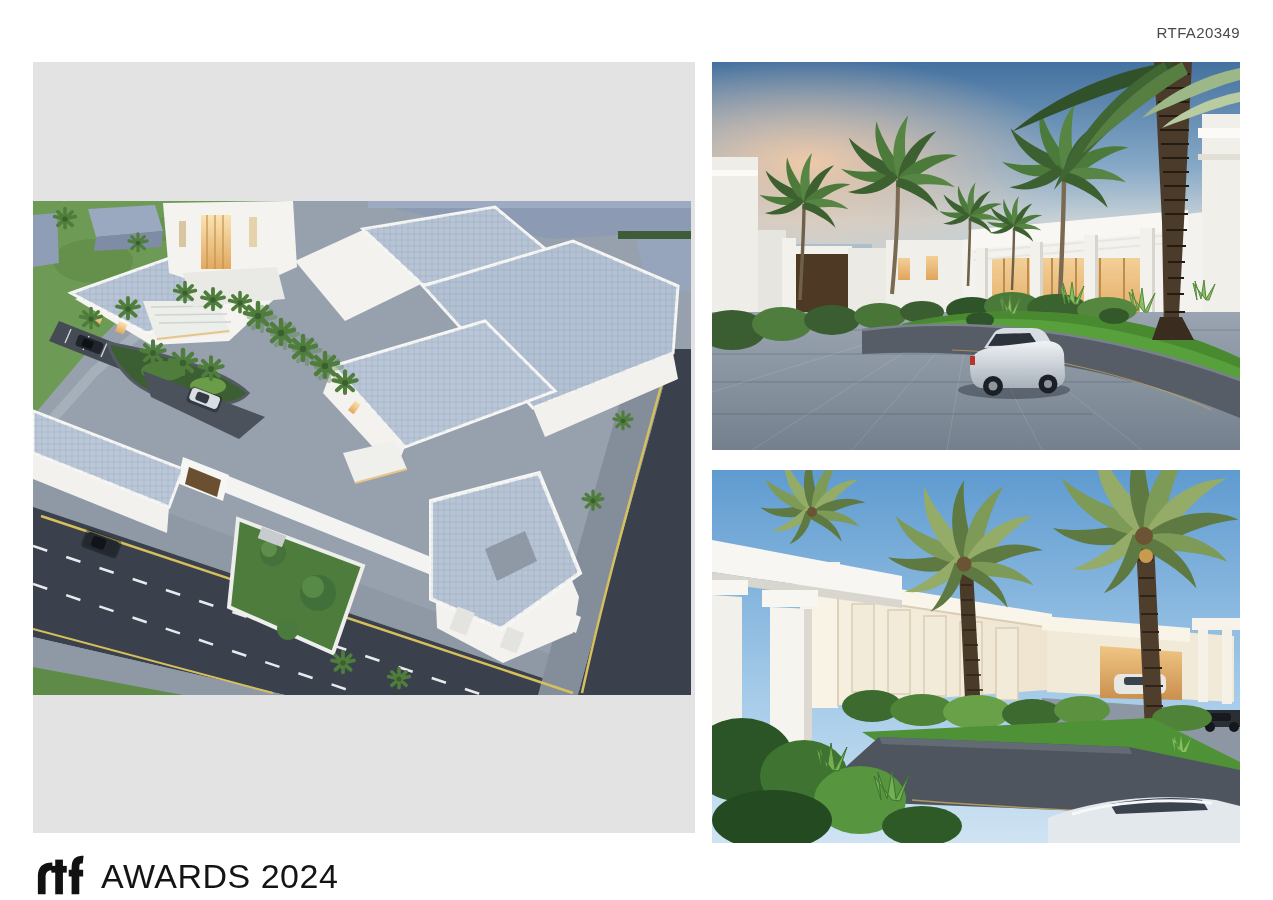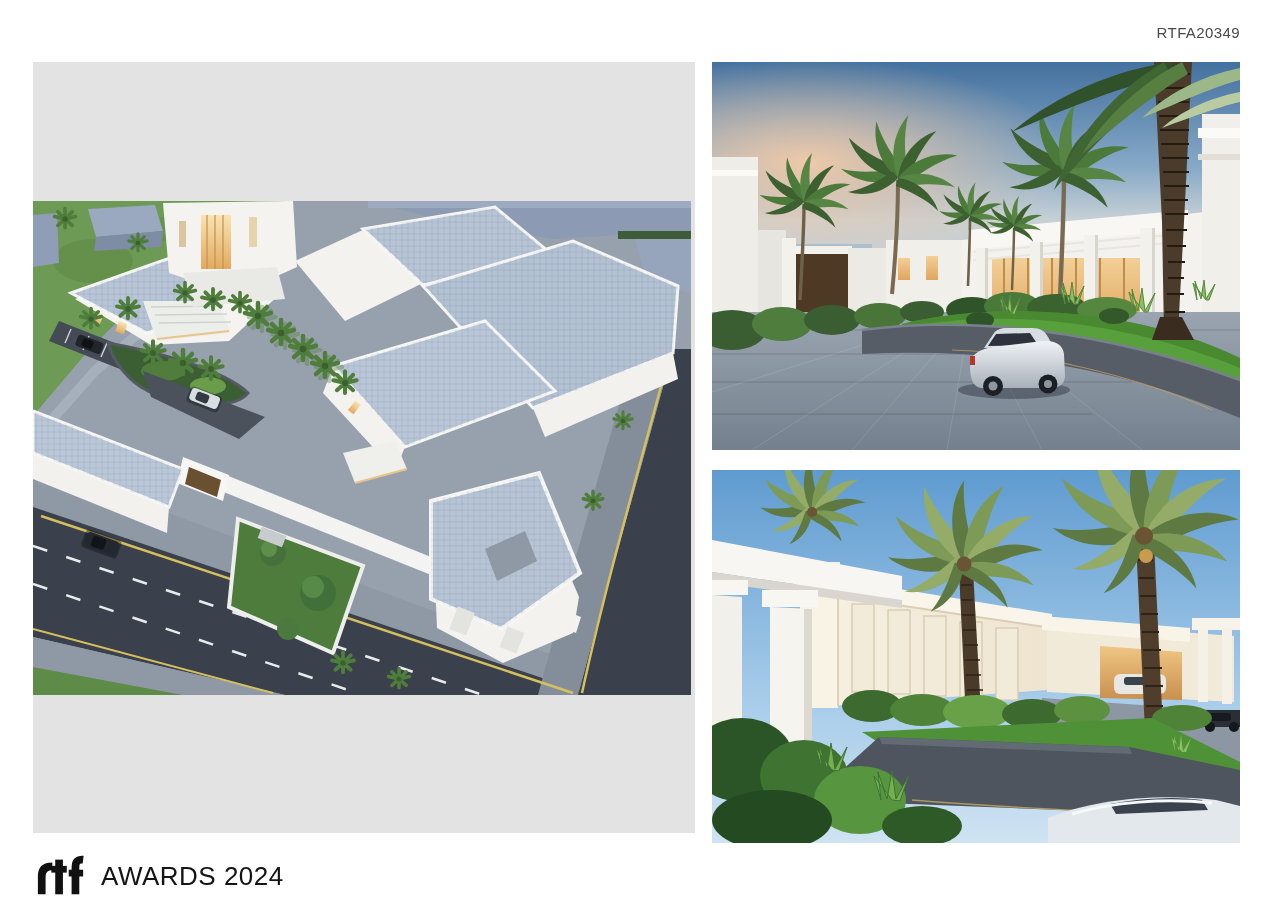--- a/index.html
+++ b/index.html
@@ -6,21 +6,21 @@
   .page{position:relative;width:1273px;height:900px;background:#ffffff;overflow:hidden;
         font-family:"Liberation Sans",sans-serif;}
   .code{position:absolute;top:24px;right:33px;font-size:15px;letter-spacing:.4px;color:#4a4a4a;}
   .backdrop{position:absolute;left:33px;top:62px;width:662px;height:771px;background:#e3e3e4;}
   .fig{position:absolute;overflow:hidden;}
   .fig svg{display:block;}
   .fig-aerial{left:33px;top:201px;width:658px;height:494px;}
   .fig-drive{left:712px;top:62px;width:528px;height:388px;}
   .fig-entry{left:712px;top:470px;width:528px;height:373px;}
   .footer{position:absolute;left:35px;top:853px;height:46px;display:flex;align-items:center;}
-  .footer .wordmark{margin-left:14px;font-size:26px;color:#141414;letter-spacing:.5px;}
+  .footer .wordmark{margin-left:14px;font-size:34px;color:#141414;letter-spacing:.5px;}
 </style>
 </head>
 <body>
 
 <div class="page">
 
   <div class="code">RTFA20349</div>
 
   <div class="backdrop"></div>
 

